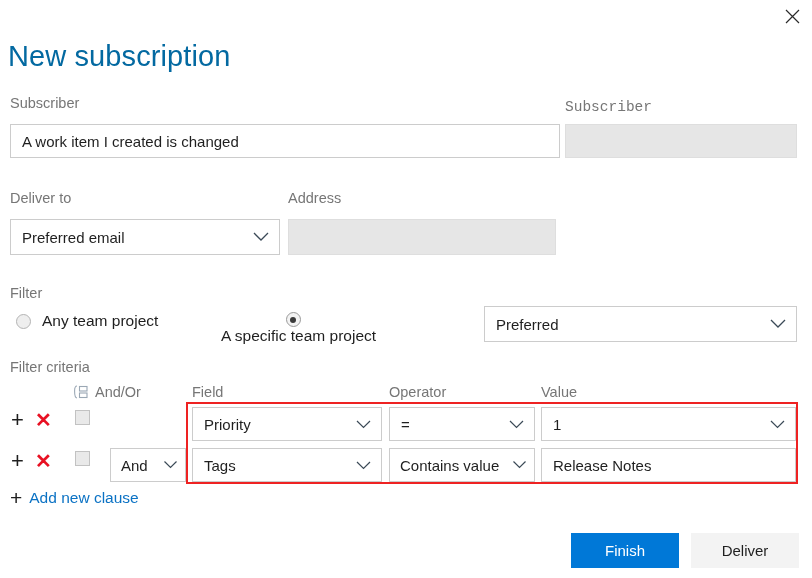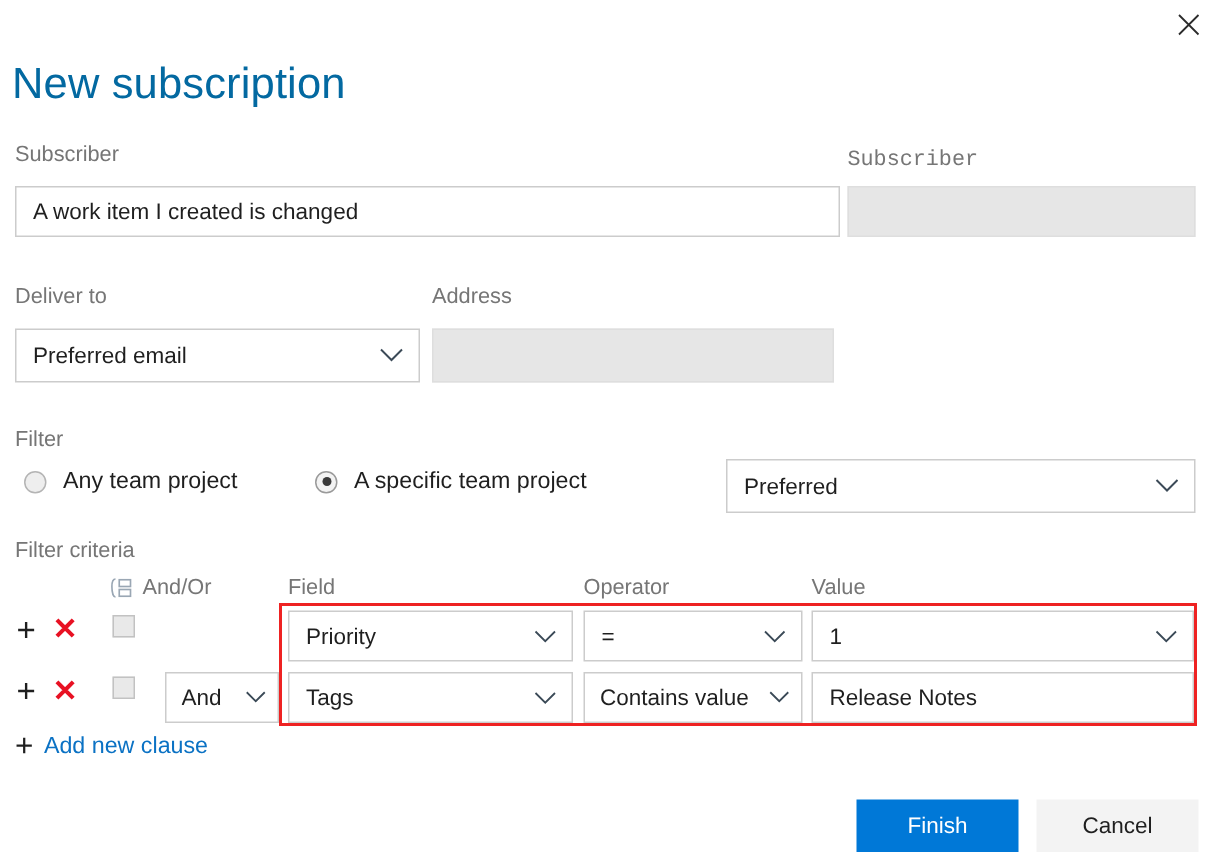--- a/index.html
+++ b/index.html
@@ -235,21 +235,21 @@
   <div class="fld-label" style="left:288px; top:190px;">Address</div>
   <div class="tbox disabled" style="left:288px; top:219px; width:268px; height:36px;" placeholder=""></div>
 
   <div class="fld-label" style="left:10px; top:285px;">Filter</div>
 
   <div class="radio-wrap" style="left:16px; top:312px;">
     <span class="radio"></span>
     <span class="radio-label">Any team project</span>
   </div>
 
-  <div class="radio-wrap" style="left:210px; top:312px;">
+  <div class="radio-wrap" style="left:210px; top:312px;flex-direction:column;">
     <span class="radio on"></span>
     <span class="radio-label">A specific team project</span>
   </div>
 
   <div class="ddl" style="left:484px; top:306px; width:313px; height:36px;">
     <span class="ddl-text">Preferred</span>
     <svg class="chev" width="18" height="12" viewBox="0 0 18 12">
       <path d="M2 2 L9 9 L16 2" stroke="#3b4a57" stroke-width="1.3" fill="none"></path>
     </svg>
   </div>
@@ -322,15 +322,15 @@
   <div class="tbox" style="left:541px; top:448px; width:255px; height:34px;">Release Notes</div>
 
   <div id="red-box"></div>
 
   <div id="add-clause">
     <span class="ac-plus">+</span>
     <span class="ac-text">Add new clause</span>
   </div>
 
   <div class="btn" id="finish-btn">Finish</div>
-  <div class="btn" id="cancel-btn">Cancel</div>
+  <div class="btn" id="cancel-btn">Deliver</div>
 
 </div>
 
 </body></html>

